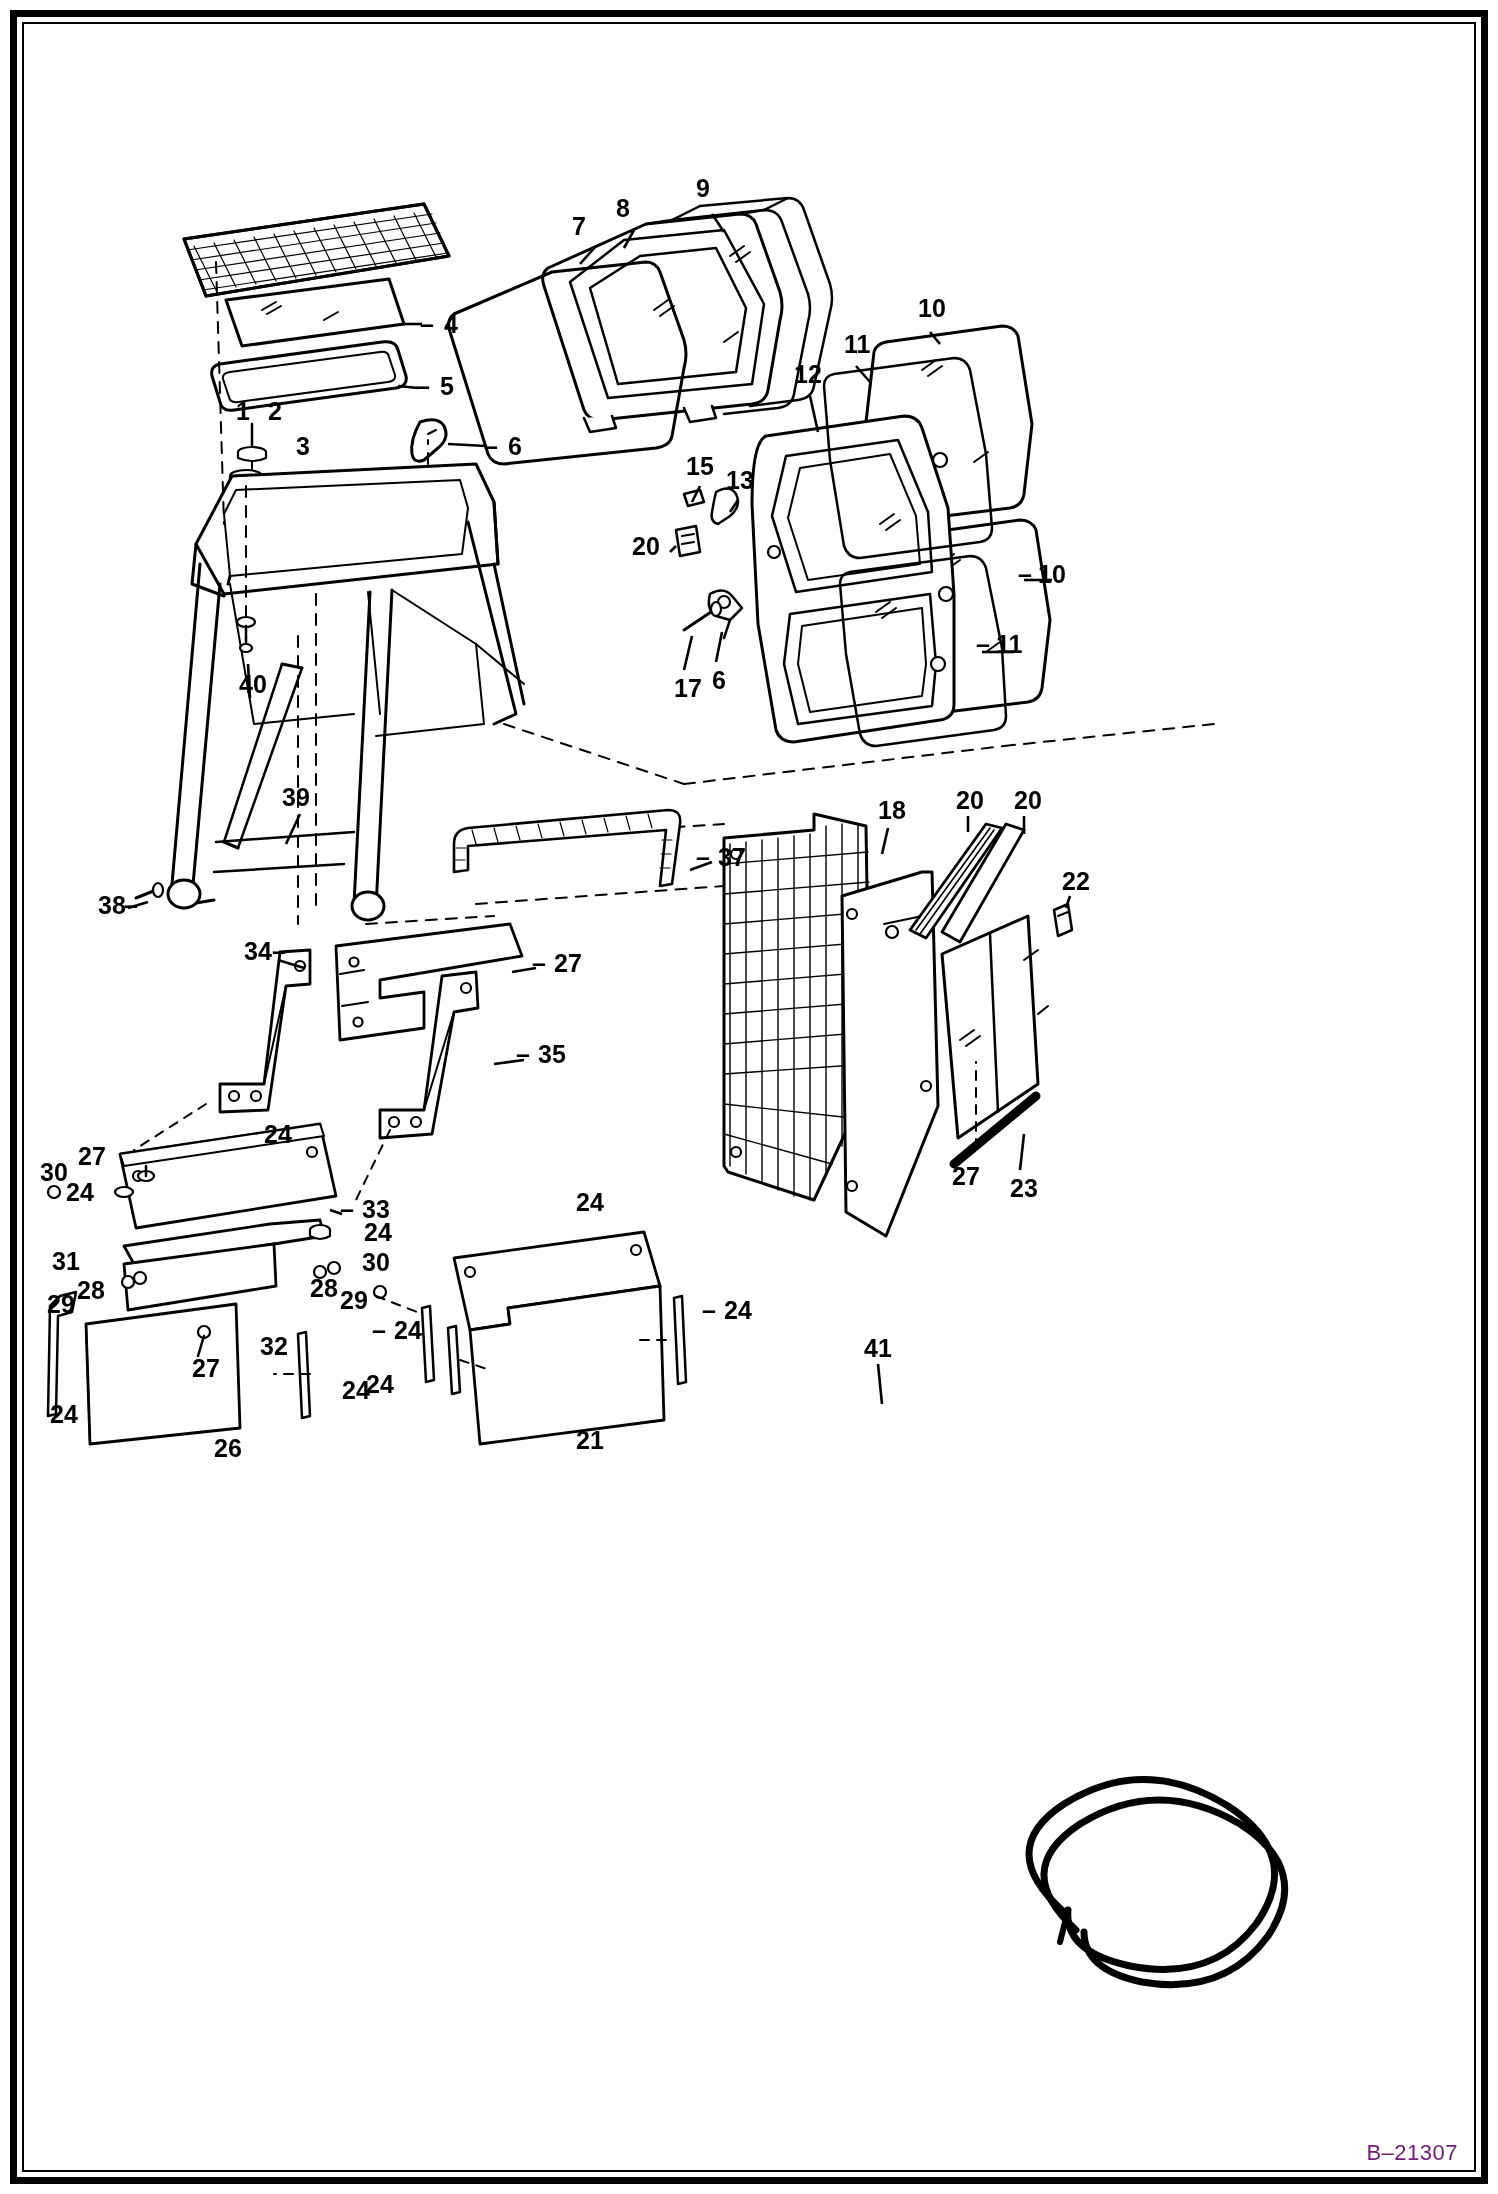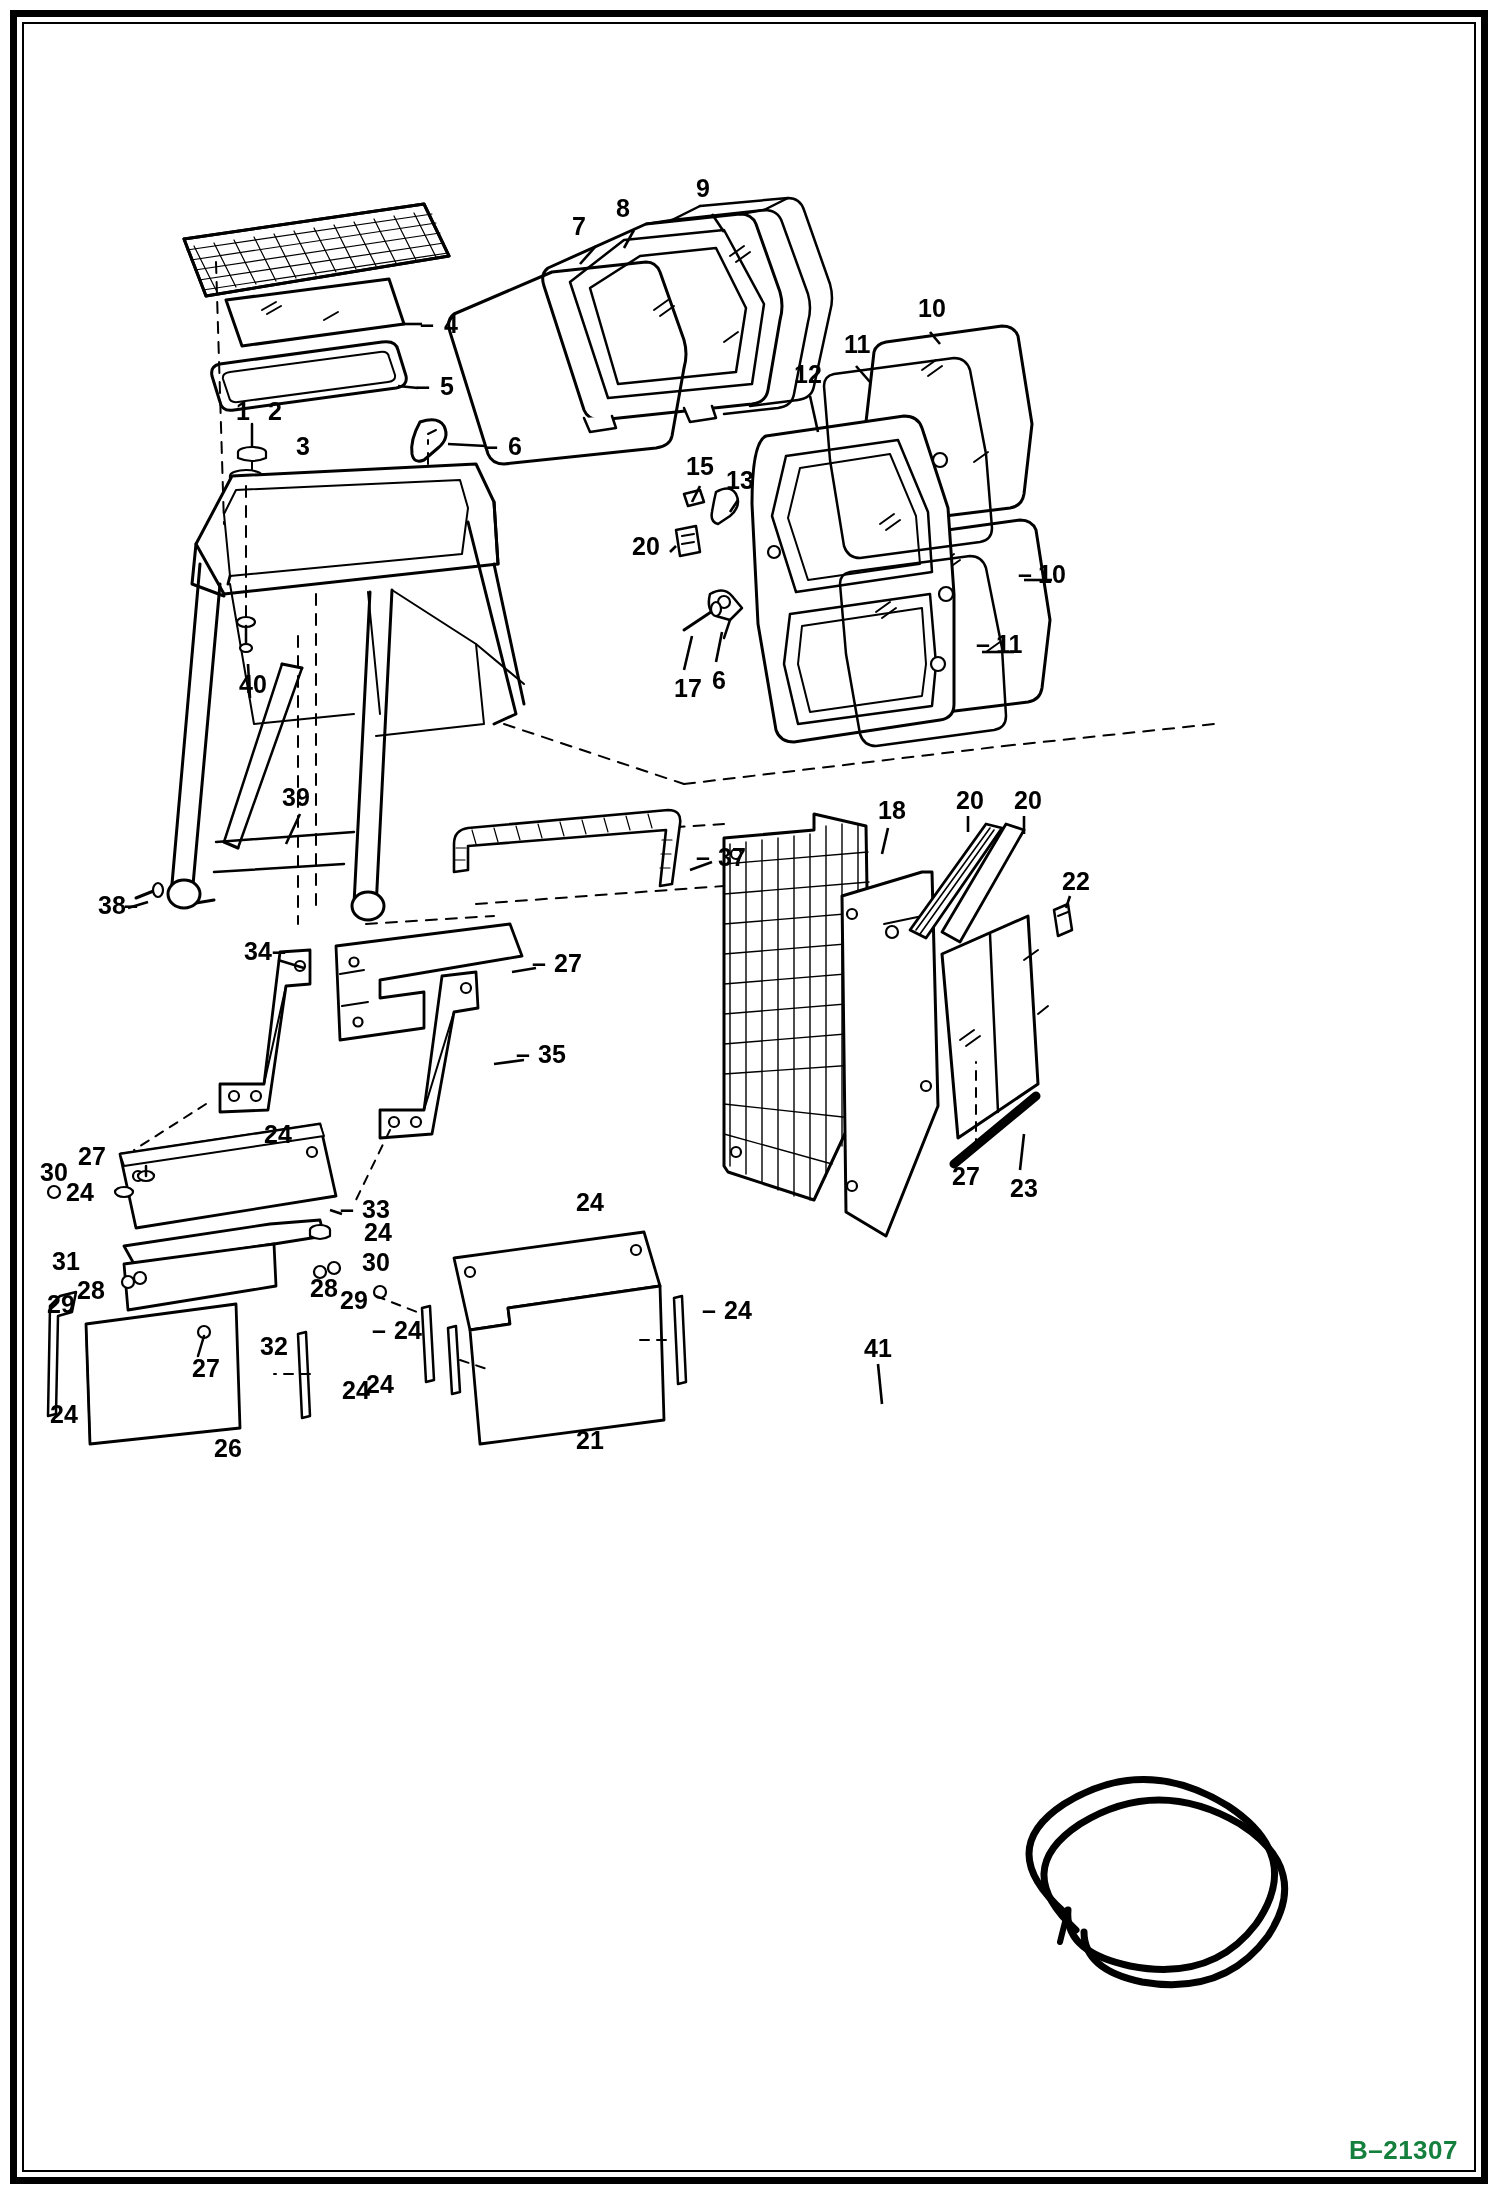--- a/index.html
+++ b/index.html
@@ -50,24 +50,24 @@
     font-size: 25px;
     color: #000;
     white-space: nowrap;
     line-height: 1;
   }
   .code {
     position: absolute;
     right: 40px;
     bottom: 28px;
     font-family: "Liberation Sans", sans-serif;
-    font-weight: bold;
-    font-size: 26px;
+    font-weight: normal;
+    font-size: 22px;
     letter-spacing: 0.5px;
-    color: #15803d;
+    color: #701a75;
   }
   svg { display: block; }
 </style>
 </head>
 <body>
 
 <div id="page">
   <div id="frame-outer"></div>
   <div id="frame-inner"></div>
 

